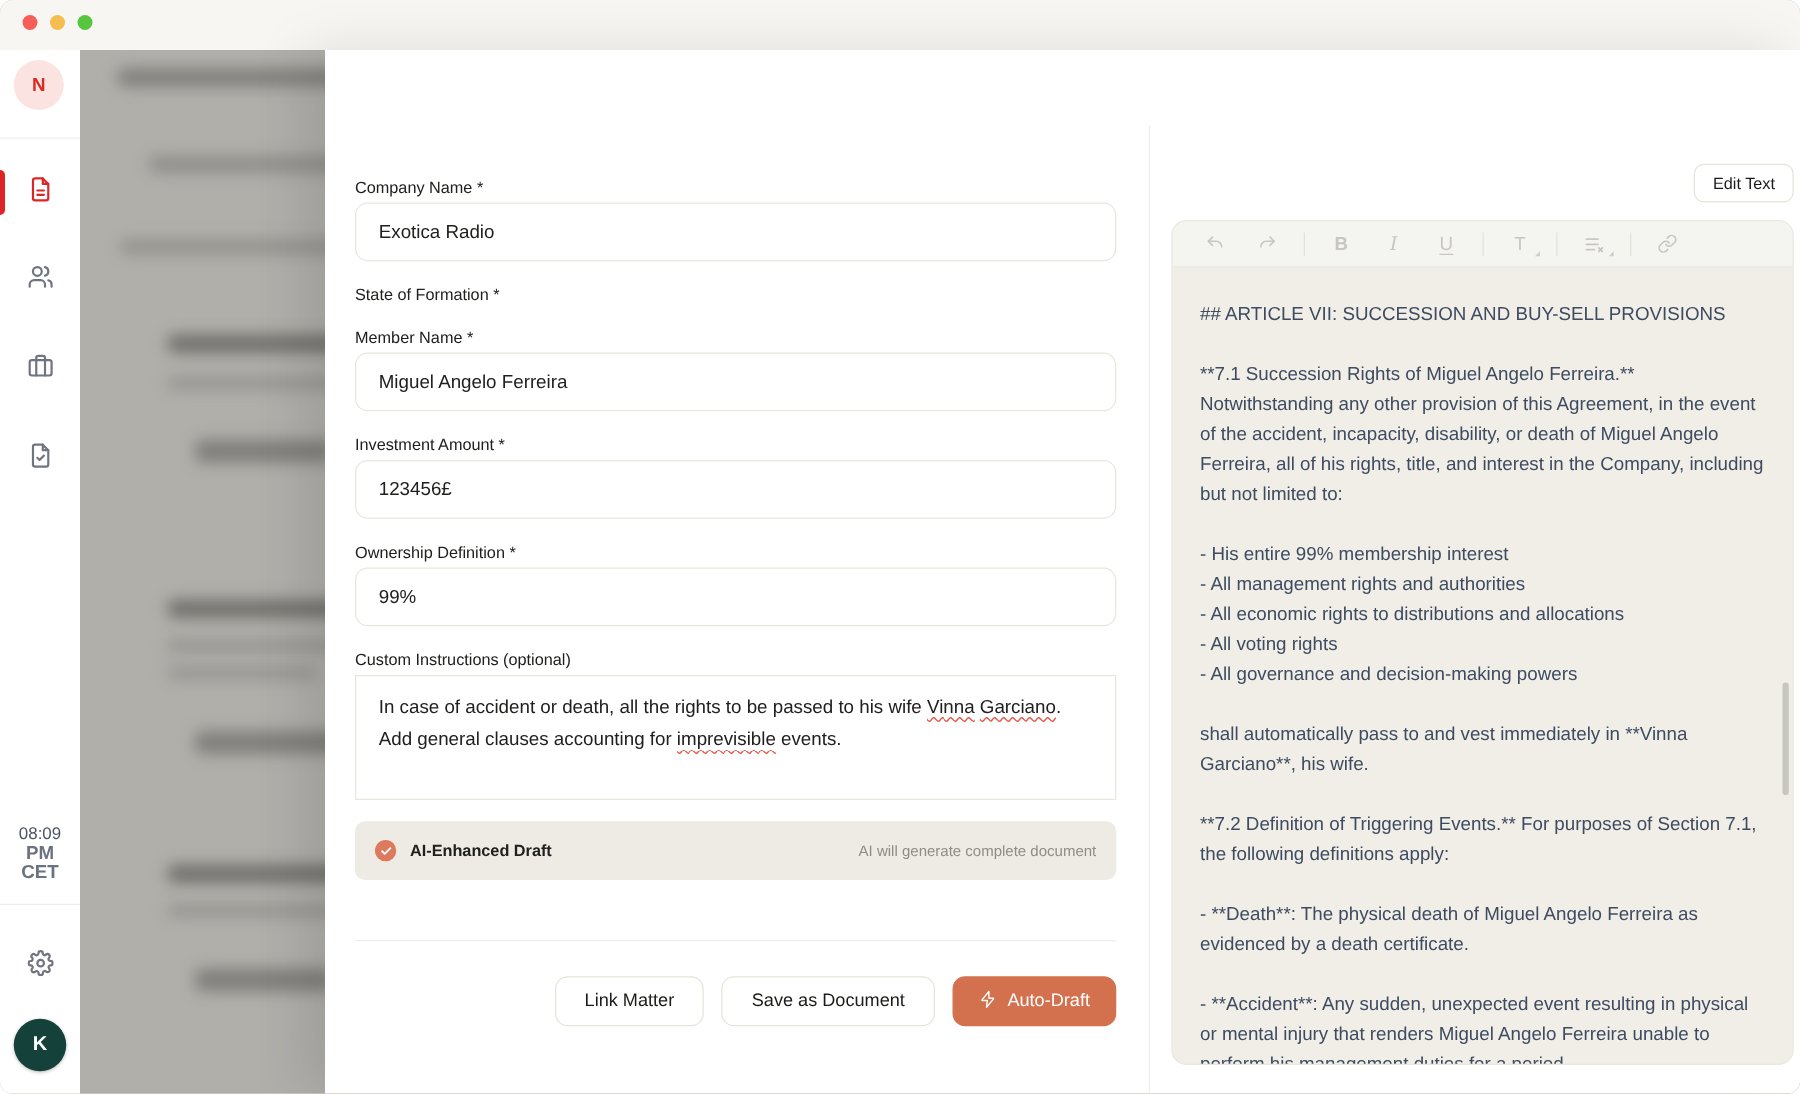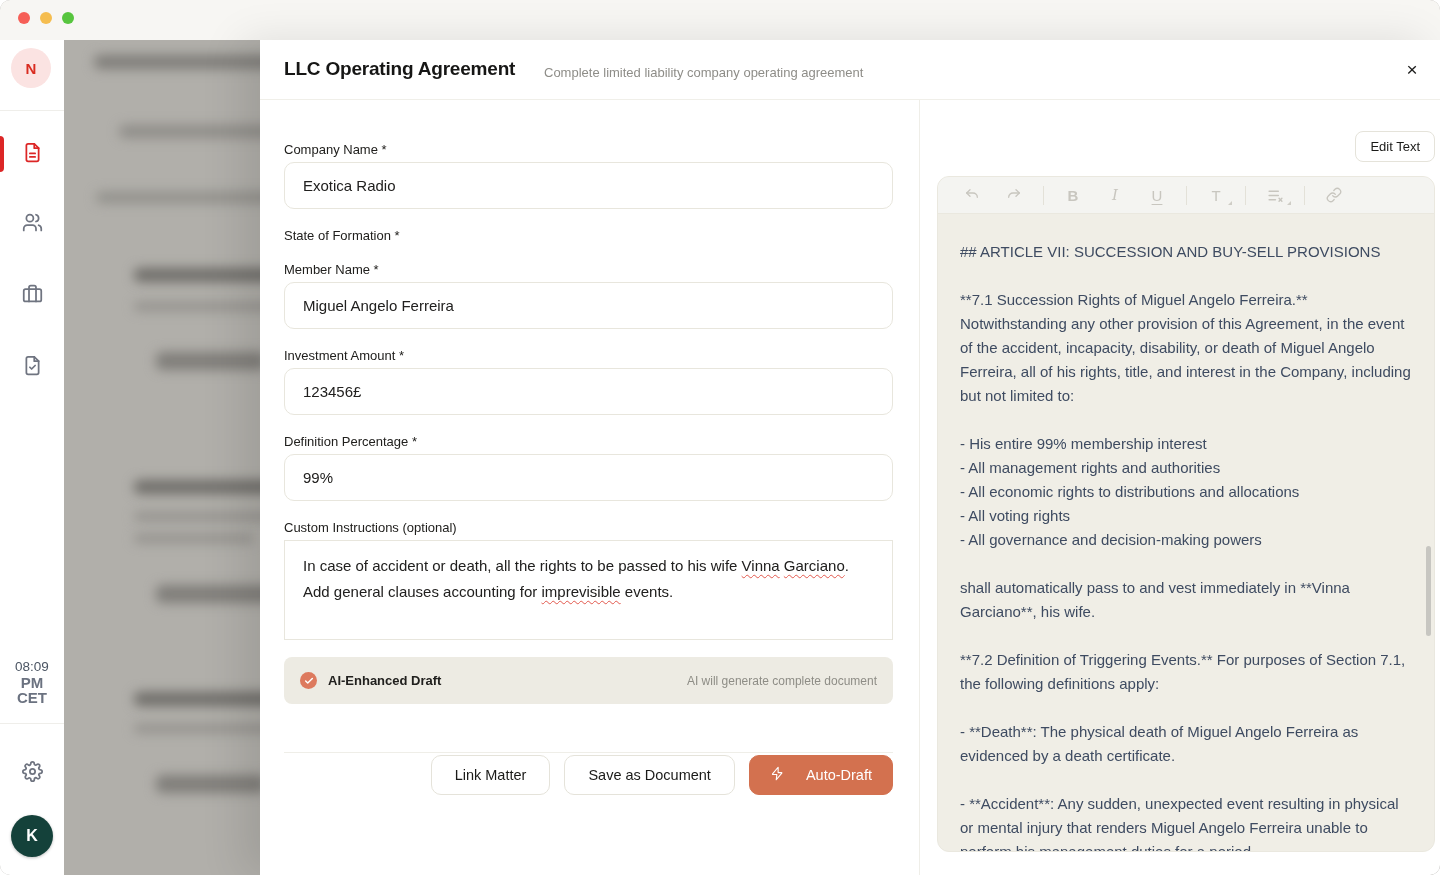--- a/index.html
+++ b/index.html
@@ -38,24 +38,24 @@
   .fgroup { margin-bottom:20px; }
   .flabel { display:block; font-size:13px; line-height:14px; color:#21201e; font-weight:500; margin-bottom:5px; }
   .finput { width:609px; height:47px; border:1px solid #e8e6dd; border-radius:10px; background:#fff; font-family:"Liberation Sans",sans-serif; font-size:15px; color:#21201f; padding:0 18px; outline:none; }
   .ftextarea { width:609px; height:100px; border:1px solid #e8e6dd; border-radius:0; background:#fff; font-size:15px; line-height:26px; color:#21201f; padding:12px 18px; }
   .misspell { text-decoration:underline; text-decoration-style:wavy; text-decoration-color:#e2584d; text-decoration-thickness:1px; text-underline-offset:3px; }
   .ai-row { margin-top:17px; height:47px; background:#edebe3; border-radius:8px; display:flex; align-items:center; padding:0 16px; }
   .ai-check { width:17px; height:17px; border-radius:50%; background:#dd7a5e; display:flex; align-items:center; justify-content:center; margin-right:11px; flex:none; }
   .ai-check svg { display:block; }
   .ai-label { font-size:13px; font-weight:700; color:#21201e; }
   .ai-hint { margin-left:auto; font-size:12px; color:#8e8d86; }
-  .f-footer { margin-top:48px; border-top:1px solid #efeee8; padding-top:2px; display:flex; justify-content:flex-end; gap:14px; }
+  .f-footer { margin-top:48px; border-top:1px solid #efeee8; padding-top:28px; display:flex; justify-content:flex-end; gap:14px; }
   .btn { height:40px; border-radius:10px; font-family:"Liberation Sans",sans-serif; font-size:14.5px; display:inline-flex; align-items:center; justify-content:center; cursor:pointer; }
   .btn.ghost { background:#ffffff; border:1px solid #e5e3da; color:#1b1b19; padding:0 23px; }
-  .btn.primary { background:#d3714f; border:1px solid #d3714f; color:#ffffff; padding:0 20px; gap:21px; font-weight:500; }
+  .btn.primary { background:#d3714f; border:1px solid #d3714f; color:#ffffff; padding:0 20px; gap:8px; font-weight:500; }
 
   
   .v-div { position:absolute; left:659px; top:60px; bottom:0; width:1px; background:#efeee8; }
 
   
   .edit-text-btn { position:absolute; top:91px; right:5px; height:31px; padding:0 14px; background:#fff; border:1px solid #e5e3da; border-radius:8px; font-size:13px; color:#1b1b19; display:flex; align-items:center; cursor:pointer; }
   .doc-panel { position:absolute; left:677px; right:5px; top:136px; height:676px; border:1px solid #eae8df; border-radius:12px; overflow:hidden; background:#f0eee6; }
   .doc-toolbar { height:37px; background:#f4f4f1; border-bottom:1px solid #eae8df; display:flex; align-items:center; padding:0 14px; gap:2px; }
   .tb-btn { position:relative; width:40px; height:28px; display:flex; align-items:center; justify-content:center; color:#c8c6bf; font-size:15px; }
   .tb-btn svg { display:block; }
@@ -154,44 +154,39 @@
             <circle cx="12" cy="12" r="3"></circle>
             <path d="M19.4 15a1.65 1.65 0 0 0 .33 1.82l.06.06a2 2 0 1 1-2.83 2.83l-.06-.06a1.65 1.65 0 0 0-1.82-.33 1.65 1.65 0 0 0-1 1.51V21a2 2 0 1 1-4 0v-.09A1.65 1.65 0 0 0 9 19.4a1.65 1.65 0 0 0-1.82.33l-.06.06a2 2 0 1 1-2.83-2.83l.06-.06a1.65 1.65 0 0 0 .33-1.82 1.65 1.65 0 0 0-1.51-1H3a2 2 0 1 1 0-4h.09A1.65 1.65 0 0 0 4.6 9a1.65 1.65 0 0 0-.33-1.82l-.06-.06a2 2 0 1 1 2.83-2.83l.06.06a1.65 1.65 0 0 0 1.82.33H9a1.65 1.65 0 0 0 1-1.51V3a2 2 0 1 1 4 0v.09a1.65 1.65 0 0 0 1 1.51 1.65 1.65 0 0 0 1.82-.33l.06-.06a2 2 0 1 1 2.83 2.83l-.06.06a1.65 1.65 0 0 0-.33 1.82V9a1.65 1.65 0 0 0 1.51 1H21a2 2 0 1 1 0 4h-.09a1.65 1.65 0 0 0-1.51 1z"></path>
           </svg>
       </span>
     </div>
 
     <div class="k-avatar">K</div>
   </div>
 
   <div class="modal">
-    <div class="m-header">
-      <div class="m-title">LLC Operating Agreement</div>
-      <div class="m-sub">Complete limited liability company operating agreement</div>
-      <div class="m-close">×</div>
-    </div>
 
     <div class="form-col">
       <div class="fgroup">
         <label class="flabel">Company Name *</label>
         <input class="finput" value="Exotica Radio" style="">
       </div>
       <div class="fgroup">
         <label class="flabel">State of Formation *</label>
       </div>
       <div class="fgroup">
         <label class="flabel">Member Name *</label>
         <input class="finput" value="Miguel Angelo Ferreira" style="">
       </div>
       <div class="fgroup">
         <label class="flabel">Investment Amount *</label>
         <input class="finput" value="123456£" style="">
       </div>
       <div class="fgroup">
-        <label class="flabel">Definition Percentage *</label>
+        <label class="flabel">Ownership Definition *</label>
         <input class="finput" value="99%" style="">
       </div>
       <div class="fgroup" style="margin-bottom:0;">
         <label class="flabel">Custom Instructions (optional)</label>
         <div class="ftextarea"><span>In case of accident or death, all the rights to be passed to his wife </span><span class="misspell">Vinna</span><span> </span><span class="misspell">Garciano</span><span>. Add general clauses accounting for </span><span class="misspell">imprevisible</span><span> events.</span></div>
       </div>
 
       <div class="ai-row">
         <span class="ai-check">
           <svg width="10" height="10" viewBox="0 0 24 24" fill="none" stroke="#ffffff" stroke-width="3.5" stroke-linecap="round" stroke-linejoin="round">

